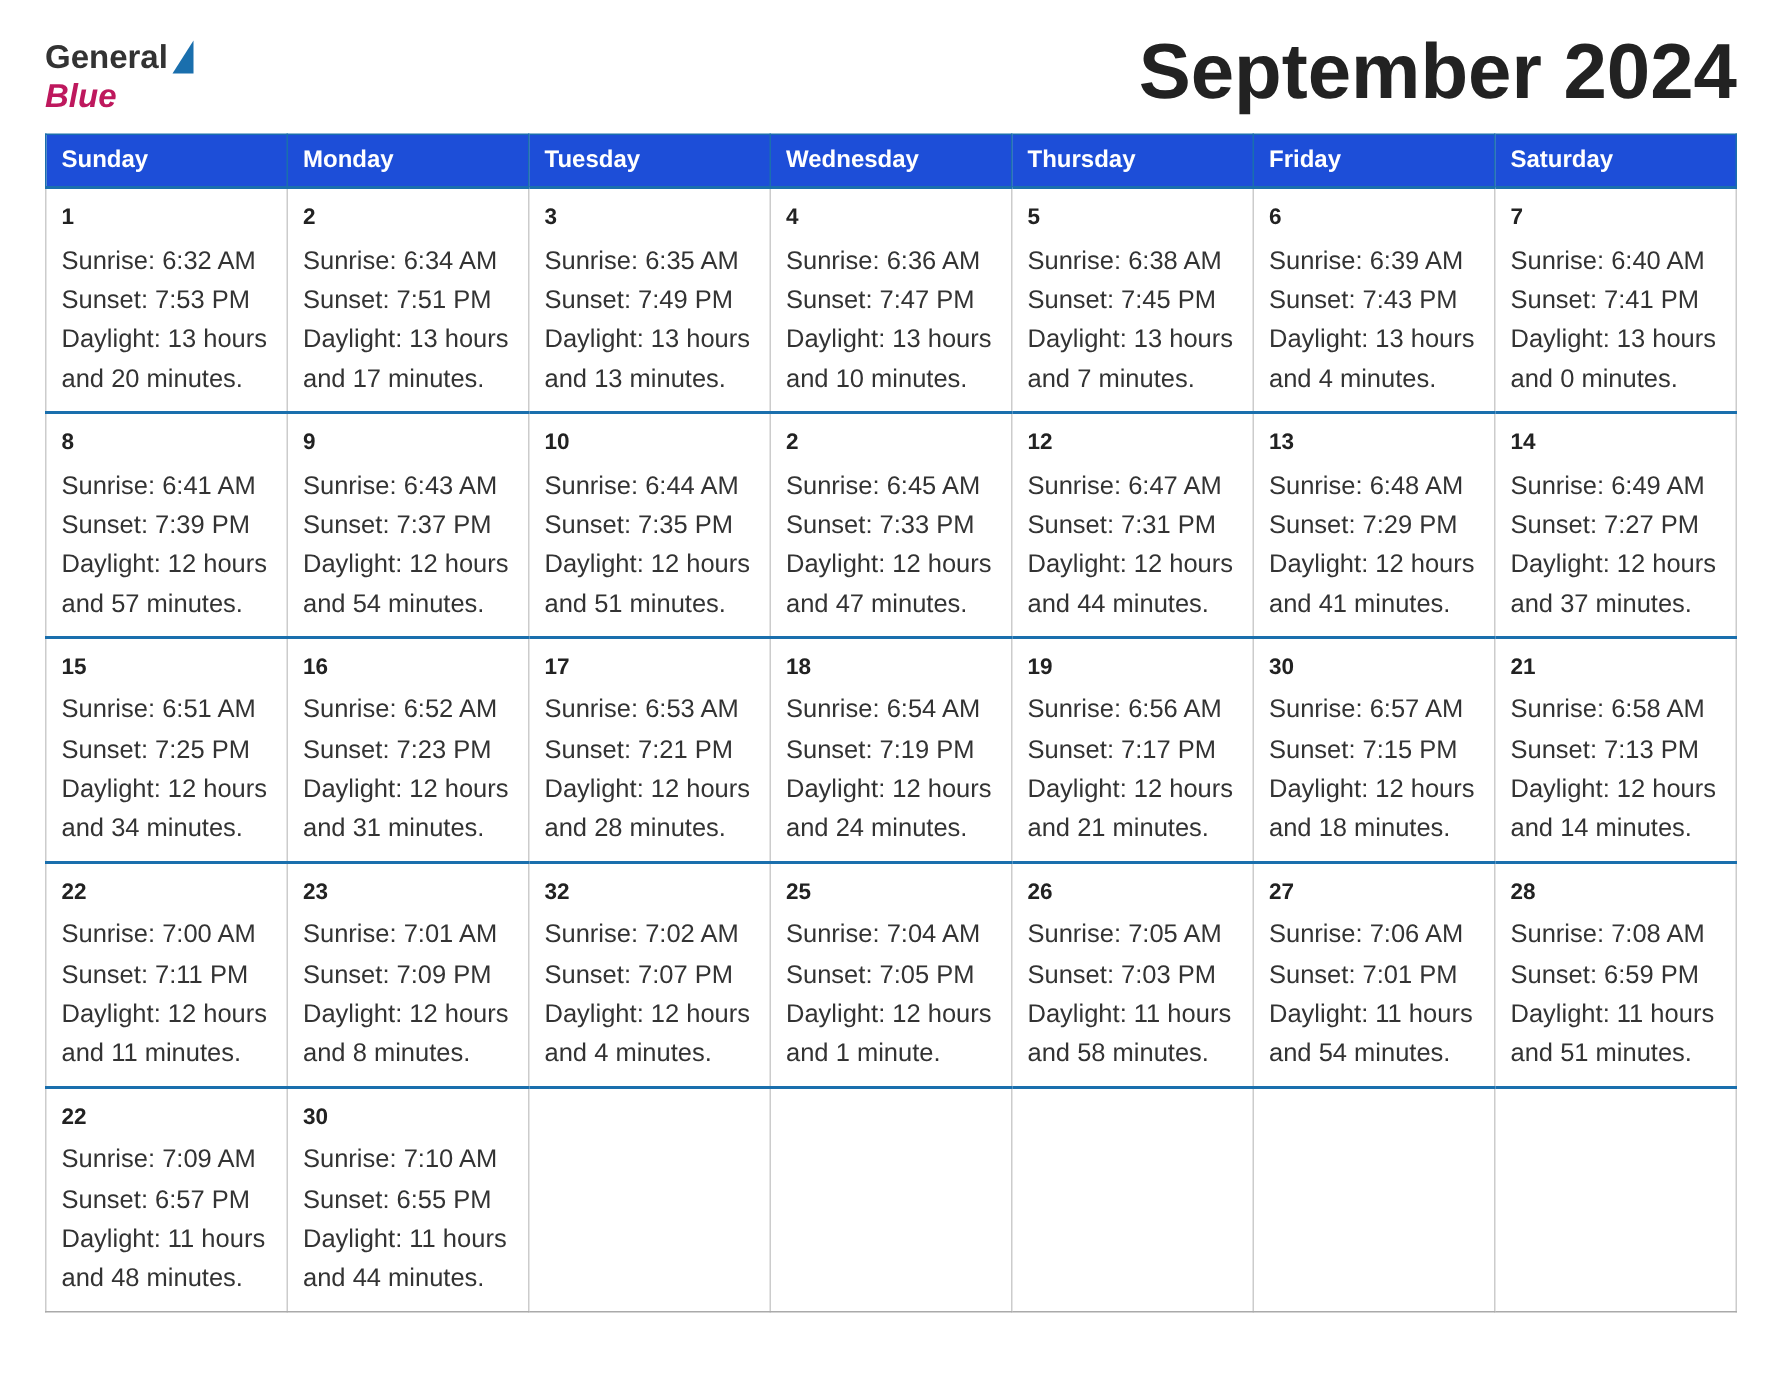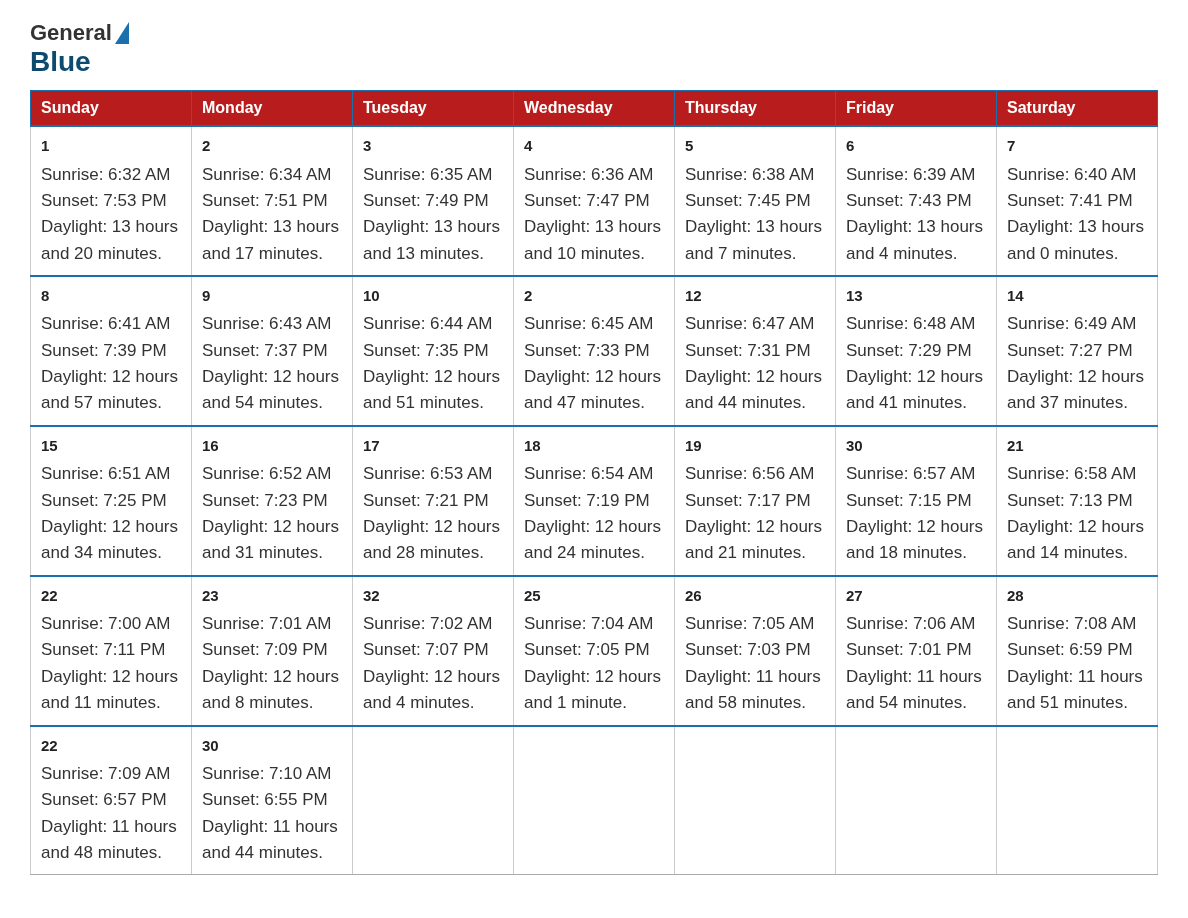--- a/index.html
+++ b/index.html
@@ -24,24 +24,25 @@
     }
     .logo-triangle {
       width: 0; height: 0;
       border-left: 14px solid transparent;
       border-bottom: 22px solid #1a6fad;
       display: inline-block;
       vertical-align: middle;
       margin-left: 3px;
     }
     .logo-blue {
-      font-size: 28px;
-      font-weight: bold;
-      color: #0c4a6e;
+      font-size: 22px;
+      font-weight: bold;
+      color: #be185d;
       display: block;
+      font-style: italic;
     }
     .logo-wrapper {
       display: flex;
       flex-direction: column;
       align-items: flex-start;
     }
     .logo-top-row {
       display: flex;
       align-items: center;
     }
@@ -58,21 +59,21 @@
       font-size: 20px;
       color: #444;
       margin-top: 4px;
     }
     .calendar-table {
       width: 100%;
       border-collapse: collapse;
       margin-top: 12px;
     }
     .calendar-table th {
-      background-color: #b91c1c;
+      background-color: #1d4ed8;
       color: #fff;
       font-size: 16px;
       font-weight: bold;
       padding: 8px 10px;
       text-align: left;
       border: 1px solid #1a6fad;
     }
     .calendar-table td {
       vertical-align: top;
       padding: 8px 10px;
@@ -111,20 +112,21 @@
 
 <div class="header">
   <div class="logo-wrapper">
     <div class="logo-top-row">
       <span class="logo-text-general">General</span>
       <span class="logo-triangle"></span>
     </div>
     <span class="logo-blue">Blue</span>
   </div>
   <div class="title-block">
+    <div class="month-title">September 2024</div>
   </div>
 </div>
 
 <table class="calendar-table">
   <thead>
     <tr>
       <th>Sunday</th>
       <th>Monday</th>
       <th>Tuesday</th>
       <th>Wednesday</th>

